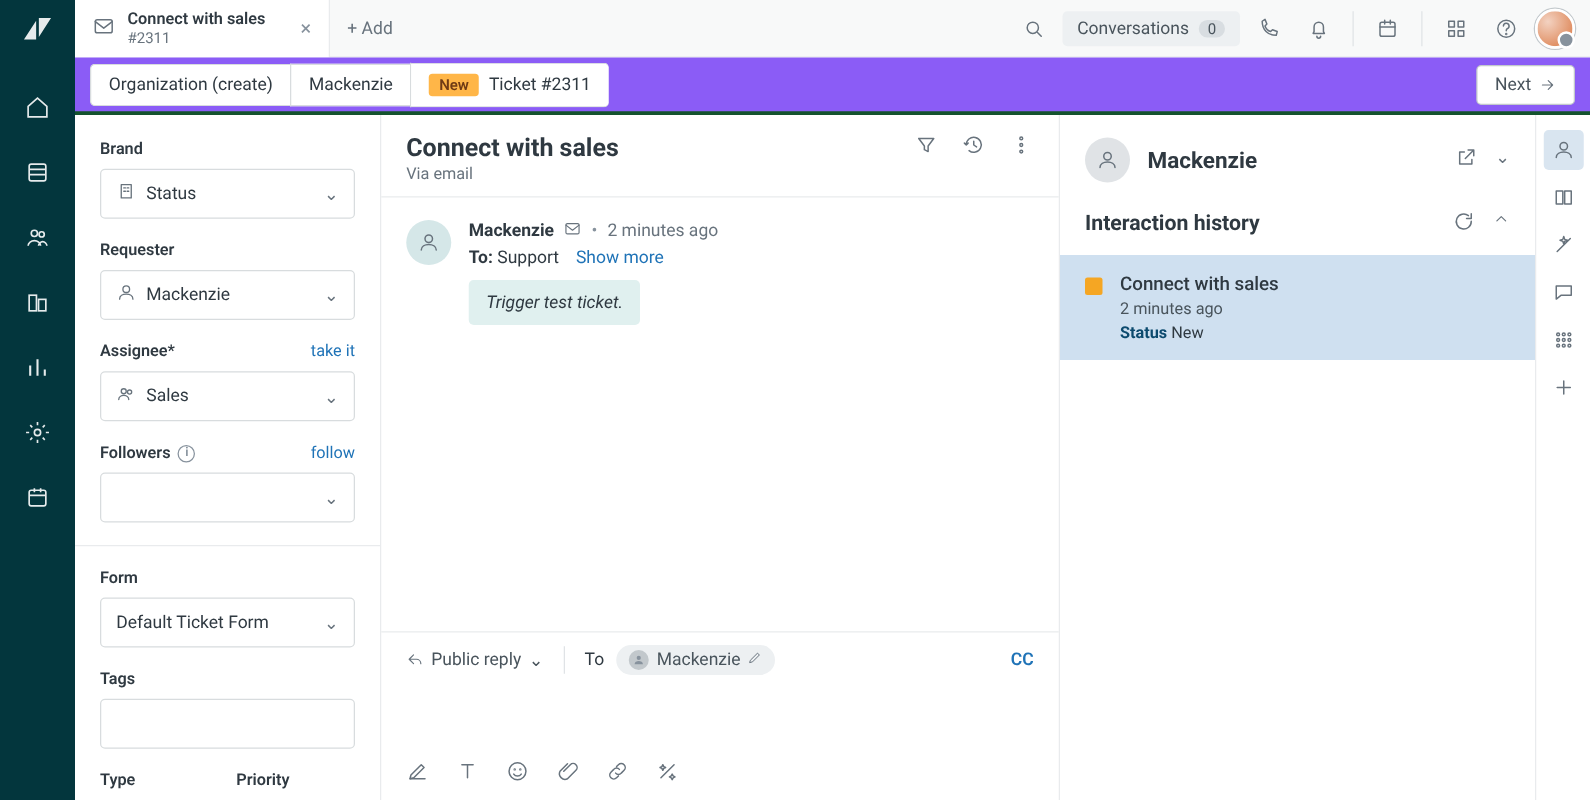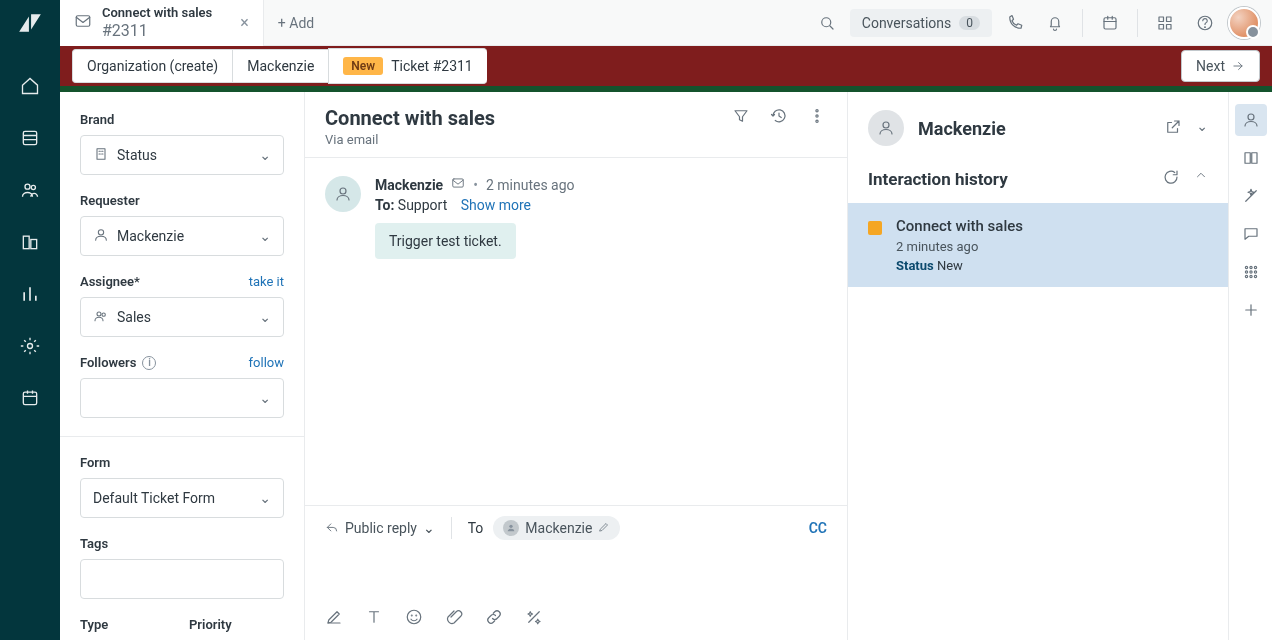--- a/index.html
+++ b/index.html
@@ -7,32 +7,32 @@
 .root { display: flex; height: 640px; }
 .nav-rail { width: 60px; background: #03363d; display: flex; flex-direction: column; align-items: center; padding-top: 10px; }
 .nav-rail .logo { width: 26px; height: 26px; margin-bottom: 24px; }
 .nav-rail .nav-item { width: 36px; height: 36px; display:flex; align-items:center; justify-content:center; margin: 8px 0; border-radius:4px; cursor:pointer; }
 .nav-rail svg { fill: #fff; opacity: .9; }
 .main-col { flex: 1; display: flex; flex-direction: column; min-width:0;}
 .top-bar { height: 46px; border-bottom: 1px solid #e9ebed; display:flex; align-items:center; padding-right: 12px; background:#f8f9f9;}
 .tab-fixed { display:flex; align-items:center; padding: 0 14px; height:46px; gap:10px; border-right:1px solid #e9ebed; background:#fff;}
 .tab-fixed .tab-text { display:flex; flex-direction:column; line-height:1.2;}
 .tab-title { font-weight:600; font-size:13px;}
-.tab-sub { font-size:16px; color:#68737d;}
+.tab-sub { font-size:12px; color:#68737d;}
 .tab-close { color:#87929d; font-size:16px; margin-left:18px; cursor:pointer;}
 .add-tab { padding:0 14px; color:#68737d; font-size:14px; cursor:pointer; display:flex; align-items:center;}
 .top-bar .spacer { flex:1; }
 .top-right { display:flex; align-items:center; gap: 6px; }
 .top-icon-btn { width:34px; height:34px; display:flex; align-items:center; justify-content:center; border-radius:4px; cursor:pointer;}
 .vsep { width:1px; height:28px; background:#e0e3e6; margin:0 4px;}
 .conv-pill { background:#edf0f2; border-radius:4px; padding:6px 12px; display:flex; align-items:center; gap:8px; color:#49545c; cursor:pointer;}
 .conv-pill .badge { background:#d8dde1; border-radius:10px; padding:0 7px; font-size:12px;}
 .avatar-circle { width:32px; height:32px; border-radius:50%; background: radial-gradient(circle at 30% 30%, #f3d2c1, #d97742); border:2px solid #fff; box-shadow:0 0 0 1px #c2c8cc; position:relative;}
 .avatar-circle::after { content:''; position:absolute; bottom:-2px; right:-2px; width:10px; height:10px; background:#87929d; border:2px solid #fff; border-radius:50%;}
-.breadcrumb-row { height:46px; border-bottom:6px solid #14532d; display:flex; align-items:center; padding: 0 12px; gap:0; background:#7f1d1d;}
+.breadcrumb-row { height:46px; border-bottom:3px solid #14532d; display:flex; align-items:center; padding: 0 12px; gap:0; background:#8b5cf6;}
 .bc-pill { padding:8px 14px; border:1px solid #d8dcde; background:#fff; border-radius:4px 0 0 4px; border-right:none; cursor:pointer;}
 .bc-pill.mid { border-radius:0; border-left:1px solid #d8dcde; }
 .bc-pill.active { border-radius:0 4px 4px 0; border-left:1px solid #d8dcde; display:flex; align-items:center; gap:8px;}
 .new-badge { background:#ffb648; color:#703b15; font-size:12px; font-weight:600; padding:2px 8px; border-radius:3px;}
 .bc-spacer { flex:1; }
 .next-btn { border:1px solid #c2c8cc; border-radius:4px; padding:7px 14px; background:#fff; display:flex; align-items:center; gap:6px; cursor:pointer; color:#49545c;}
 .workspace { flex:1; display:flex; min-height:0;}
 .left-panel { width:245px; border-right:1px solid #e9ebed; padding:20px 20px; overflow-y:auto;}
 .field-label { font-size:13px; font-weight:600; color:#2f3941; margin-bottom:8px; display:flex; align-items:center; gap:6px;}
 .select-box { border:1px solid #d8dcde; border-radius:4px; height:40px; display:flex; align-items:center; padding:0 36px 0 12px; position:relative; margin-bottom:18px; cursor:pointer; gap:8px;}
@@ -53,21 +53,21 @@
 .convo-area { flex:1; padding:18px 20px; overflow-y:auto;}
 .msg { display:flex; gap:14px;}
 .msg .av { width:36px; height:36px; border-radius:50%; background:#d5e7e8; display:flex; align-items:center; justify-content:center; color:#49545c;}
 .msg-head { display:flex; align-items:center; gap:8px; font-size:14px; color:#2f3941;}
 .msg-head .name { font-weight:700;}
 .msg-head .dot { color:#87929d;}
 .msg-head .time { color:#68737d;}
 .msg-to-line { margin-top:4px; font-size:14px; color:#2f3941;}
 .msg-to-line .to-label { font-weight:700;}
 .msg-to-line .show-more { color:#1f73b7; margin-left:10px; cursor:pointer;}
-.msg-body { margin-top:10px;}
+.msg-body { margin-top:10px;font-style:italic;}
 .msg-body .snippet { display:inline-block; background:#e0f0ef; border-radius:4px; padding:10px 14px;}
 .reply-bar { border-top:1px solid #e9ebed;}
 .reply-row1 { display:flex; align-items:center; padding:10px 20px; gap:16px;}
 .pub-reply { display:flex; align-items:center; gap:6px; color:#49545c; cursor:pointer;}
 .reply-sep { width:1px; height:22px; background:#e0e3e6;}
 .to-chip-wrap { display:flex; align-items:center; gap:10px;}
 .to-chip { background:#edf0f2; border-radius:14px; padding:4px 10px; display:flex; align-items:center; gap:6px; color:#49545c;}
 .to-chip .mini-av { width:16px; height:16px; border-radius:50%; background:#c2c8cc; display:inline-flex; align-items:center; justify-content:center;}
 .cc-link { margin-left:auto; color:#1f73b7; font-weight:600; cursor:pointer;}
 .editor-area { height:50px;}

